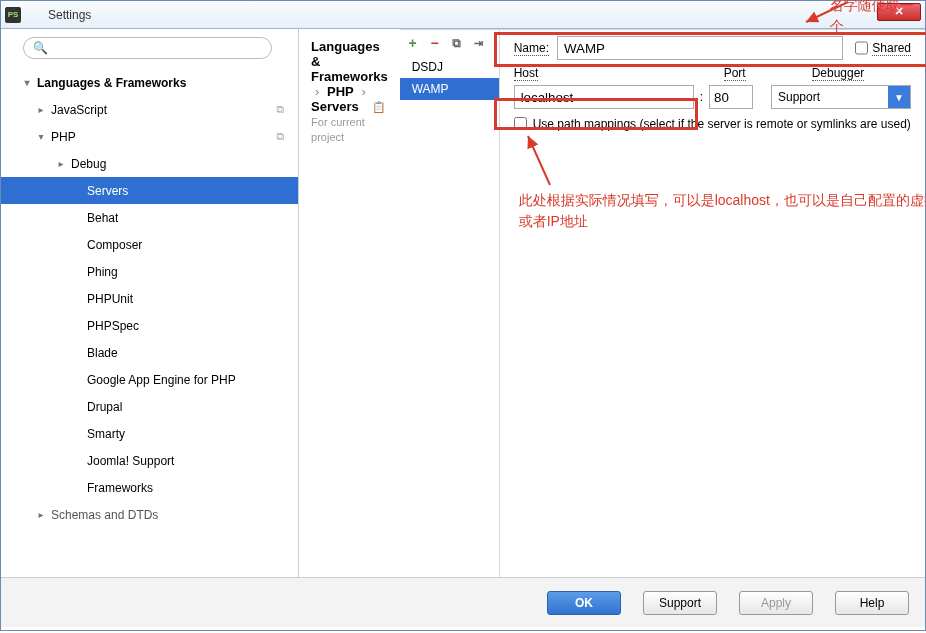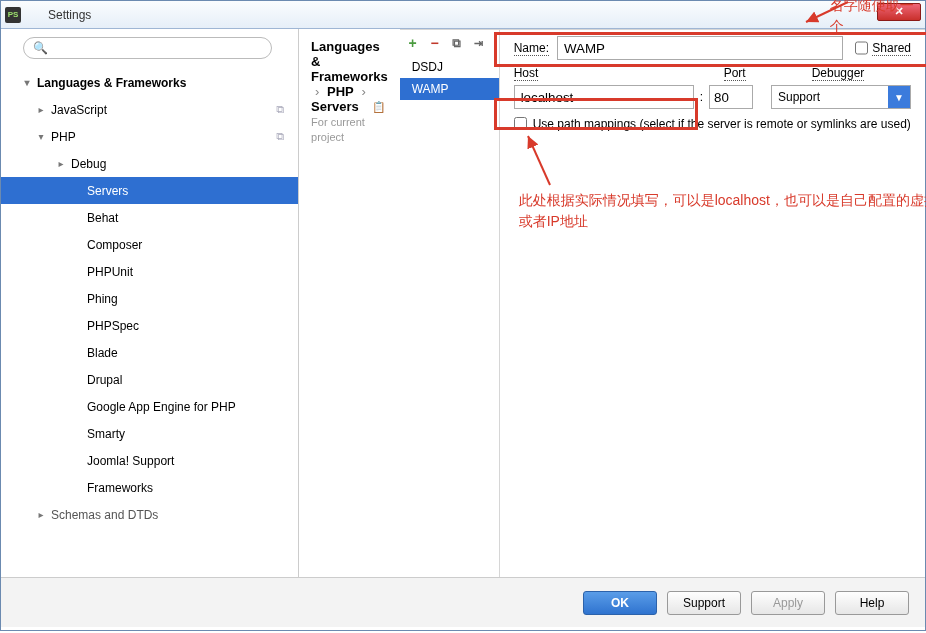--- a/index.html
+++ b/index.html
@@ -78,21 +78,21 @@
 
 .chk-row { display: flex; align-items: flex-start; margin-top: 6px; }
 .chk-row input { margin-right: 6px; }
 
 
 .ann-red-box { position: absolute; border: 3px solid #d83a2b; pointer-events: none; }
 .ann-arrow { position: absolute; pointer-events: none; }
 .ann-text { position: absolute; color: #d83a2b; font-size: 14px; line-height: 1.5; }
 
 
-.button-bar { height: 50px; border-top: 1px solid #ccc; display: flex; align-items: center; justify-content: flex-end; padding: 0 16px; gap: 10px; background: #f3f3f3; }
+.button-bar { height: 50px; border-top: 1px solid #ccc; display: flex; align-items: center; justify-content: flex-end; padding: 0 16px; gap: 22px; background: #f3f3f3; }
 .btn { height: 24px; min-width: 74px; border: 1px solid #999; background: linear-gradient(#fefefe, #e6e6e6); border-radius: 3px; font-size: 12px; cursor: pointer; }
 .btn.primary { background: linear-gradient(#5a9de8, #2f73cf); color: #fff; border-color: #2c62aa; font-weight: bold; }
 .btn:disabled { color: #999; }
 
 .outer-border { border: 1px solid #6b8ab0; height: 631px; }
 </style>
 </head>
 <body>
 
 <div class="outer-border">
@@ -138,41 +138,41 @@
             <div class="tree-row lvl3">
               <span class="arrow"></span>
               <span class="lbl">Behat</span>
             </div>
             <div class="tree-row lvl3">
               <span class="arrow"></span>
               <span class="lbl">Composer</span>
             </div>
             <div class="tree-row lvl3">
               <span class="arrow"></span>
+              <span class="lbl">Phing</span>
+            </div>
+            <div class="tree-row lvl3">
+              <span class="arrow"></span>
               <span class="lbl">PHPUnit</span>
             </div>
             <div class="tree-row lvl3">
               <span class="arrow"></span>
-              <span class="lbl">Phing</span>
-            </div>
-            <div class="tree-row lvl3">
-              <span class="arrow"></span>
               <span class="lbl">PHPSpec</span>
             </div>
             <div class="tree-row lvl3">
               <span class="arrow"></span>
               <span class="lbl">Blade</span>
             </div>
             <div class="tree-row lvl3">
               <span class="arrow"></span>
+              <span class="lbl">Google App Engine for PHP</span>
+            </div>
+            <div class="tree-row lvl3">
+              <span class="arrow"></span>
               <span class="lbl">Drupal</span>
-            </div>
-            <div class="tree-row lvl3">
-              <span class="arrow"></span>
-              <span class="lbl">Google App Engine for PHP</span>
             </div>
             <div class="tree-row lvl3">
               <span class="arrow"></span>
               <span class="lbl">Smarty</span>
             </div>
             <div class="tree-row lvl3">
               <span class="arrow"></span>
               <span class="lbl">Joomla! Support</span>
             </div>
             <div class="tree-row lvl3">

